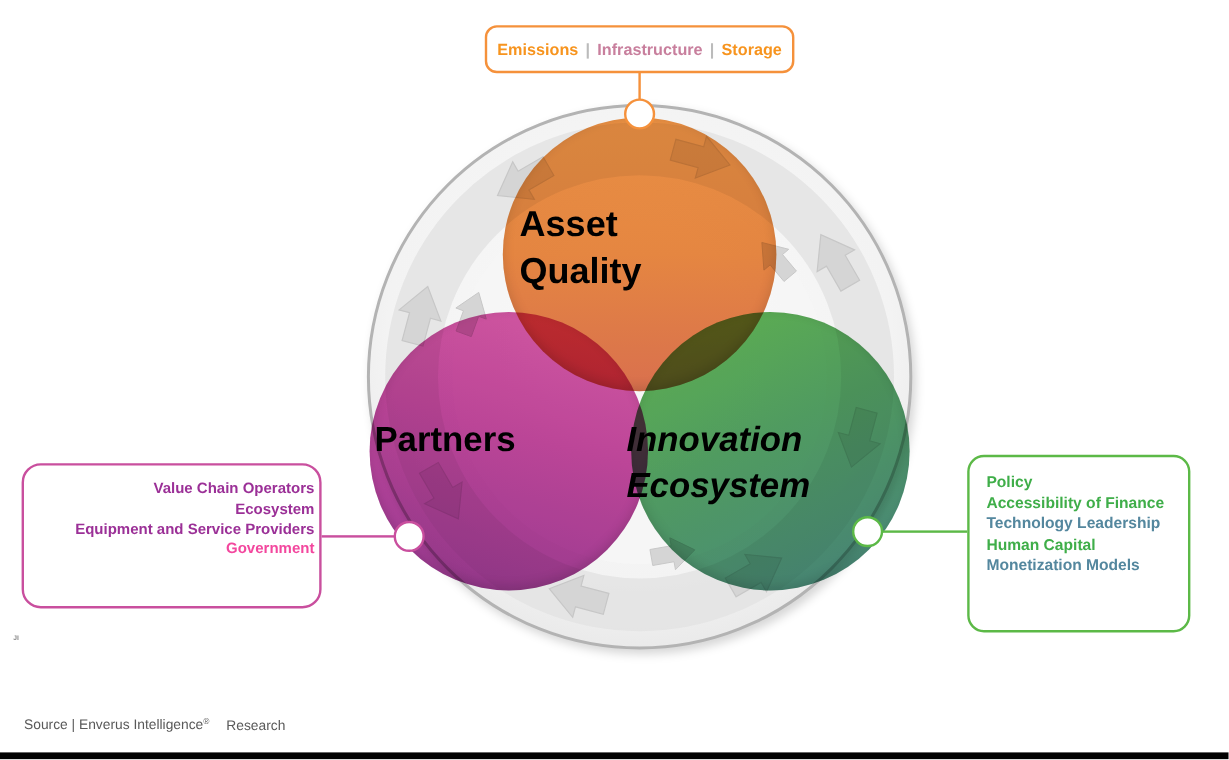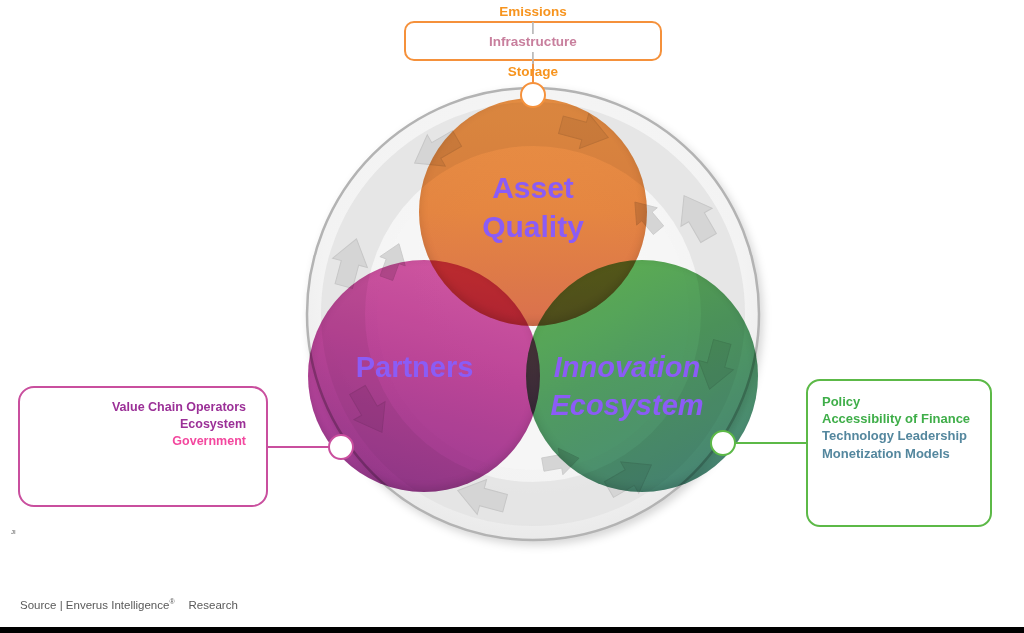--- a/index.html
+++ b/index.html
@@ -14,48 +14,48 @@
   
   .vcircle{position:absolute;border-radius:50%;mix-blend-mode:multiply;z-index:1;
     box-shadow:inset 0 -3px 10px rgba(0,0,0,0.14);}
   .vcircle.orange{left:419px;top:98px;width:228px;height:228px;
     background:linear-gradient(180deg,#F29546 0%,#ED8A43 50%,#E07450 100%);}
   .vcircle.pink{left:308px;top:260px;width:232px;height:232px;
     background:linear-gradient(195deg,#DB5CA7 0%,#C2479D 45%,#993A93 100%);}
   .vcircle.green{left:526px;top:260px;width:232px;height:232px;
     background:linear-gradient(155deg,#63B850 0%,#53A163 45%,#4B8B83 100%);}
   
-  .vlabel{position:absolute;z-index:3;text-align:center;font-weight:bold;color:#8b5cf6;}
+  .vlabel{position:absolute;z-index:3;font-weight:bold;color:#000000;}
   .vlabel span{display:block;}
   .vlabel.asset{left:433px;top:168px;width:200px;font-size:30px;line-height:39px;}
   .vlabel.supportive{left:312px;top:348px;width:205px;font-size:29px;line-height:38px;}
   .vlabel.innovation{left:522px;top:348px;width:210px;font-size:29px;line-height:38px;font-style:italic;}
   
   .cline{position:absolute;z-index:4;}
   .cline.top{left:532px;top:60px;width:2px;height:35px;background:var(--orange);}
   .cline.left{left:268px;top:446px;width:73px;height:2px;background:var(--magenta);}
   .cline.right{left:723px;top:442px;width:83px;height:2px;background:var(--green);}
   
   .dot{position:absolute;z-index:5;width:26px;height:26px;border-radius:50%;background:#fff;box-sizing:border-box;}
   .dot.top{left:520px;top:82px;border:2.5px solid var(--orange);}
   .dot.left{left:328px;top:434px;border:2.5px solid var(--magenta);}
   .dot.right{left:710px;top:430px;border:2.5px solid var(--green);}
   
   .callout{position:absolute;z-index:6;background:#fff;box-sizing:border-box;font-weight:bold;}
   .callout.top{
     left:404px;top:21px;width:258px;height:40px;border:2px solid var(--orange);
     border-radius:10px;display:flex;align-items:center;justify-content:center;
-    font-size:13.5px;white-space:nowrap;flex-direction:column;
+    font-size:13.5px;white-space:nowrap;
   }
   .callout.top .sep{color:var(--sep-gray);margin:0 6px;font-weight:bold;}
   .t-orange{color:var(--orange-text);}
   .t-mauve{color:var(--mauve-text);}
   .callout.leftbox{
     left:18px;top:386px;width:250px;height:121px;border:2px solid var(--magenta);
-    border-radius:16px;padding:11px 20px 0 8px;text-align:right;
+    border-radius:16px;padding:11px 4px 0 8px;text-align:right;
     font-size:12.5px;line-height:16.8px;
   }
   .callout.rightbox{
     left:806px;top:379px;width:186px;height:148px;border:2px solid var(--green);
     border-radius:14px;padding:12px 6px 0 14px;text-align:left;
     font-size:13px;line-height:17.2px;
   }
   .t-purple{color:var(--purple-text);}
   .t-pink{color:var(--pink-text);}
   .t-green{color:var(--green-text);}
@@ -152,27 +152,29 @@
     <span class="t-orange">Emissions</span>
     <span class="sep">|</span>
     <span class="t-mauve">Infrastructure</span>
     <span class="sep">|</span>
     <span class="t-orange">Storage</span>
   </div>
 
   <div class="callout leftbox">
     <span class="item t-purple">Value Chain Operators</span>
     <span class="item t-purple">Ecosystem</span>
+    <span class="item t-purple">Equipment and Service Providers</span>
     <span class="item t-pink">Government</span>
   </div>
 
   <div class="callout rightbox">
     <span class="item t-green">Policy</span>
     <span class="item t-green">Accessibility of Finance</span>
     <span class="item t-teal">Technology Leadership</span>
+    <span class="item t-green">Human Capital</span>
     <span class="item t-teal">Monetization Models</span>
   </div>
 
   <div class="micro">JI</div>
 
   <div class="source">
     <span>Source | Enverus Intelligence</span><sup>®</sup><span class="suffix">Research</span>
   </div>
 
   <div class="bottom-bar"></div>

